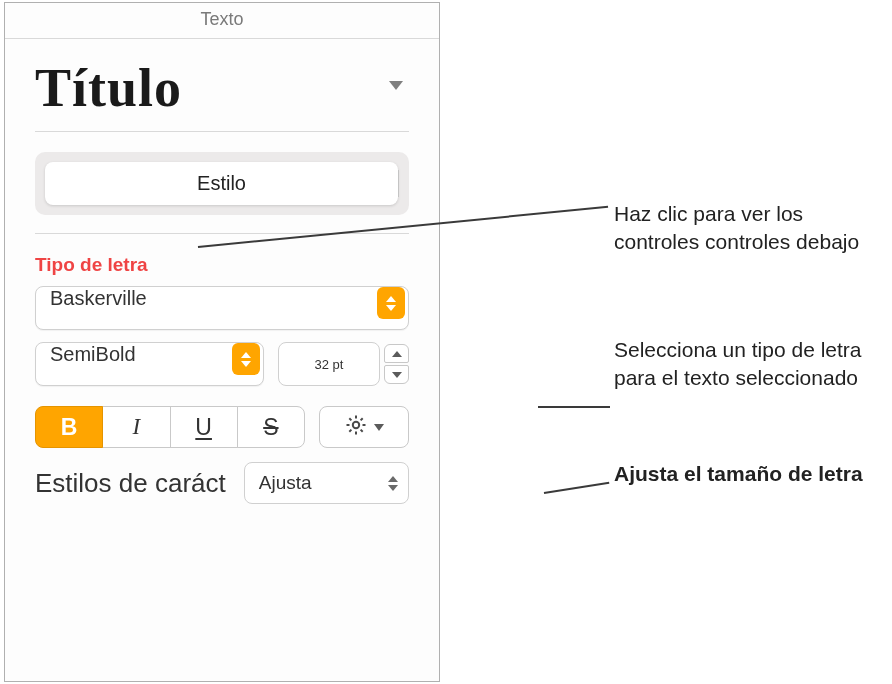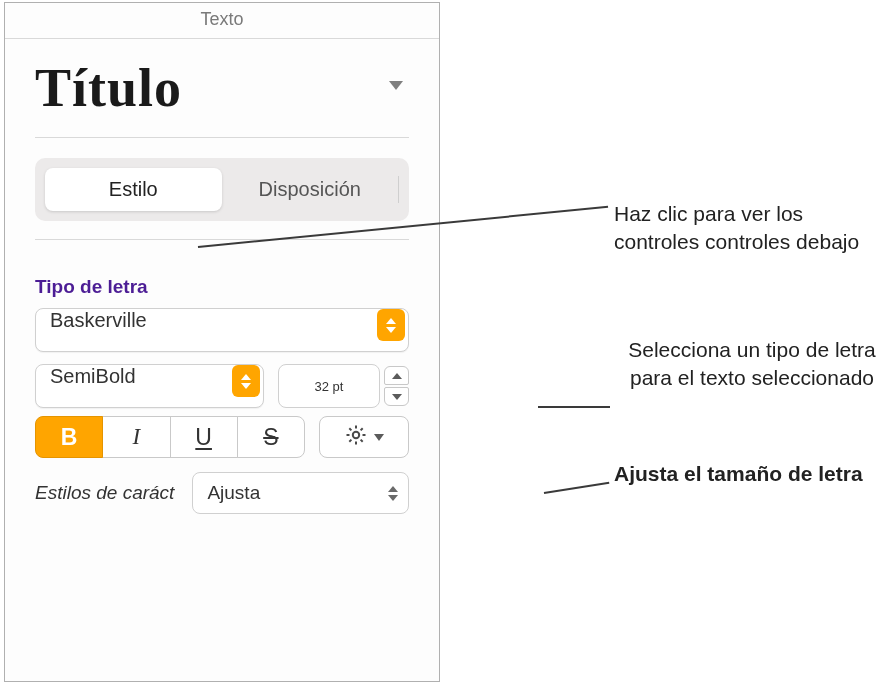--- a/index.html
+++ b/index.html
@@ -27,21 +27,21 @@
       font-size: 18px;
       color: #7a7a7a;
       border-bottom: 1px solid #d9d9d9;
     }
     .panel-body {
       padding: 18px 30px 10px 30px;
       flex: 1;
     }
     .style-picker {
       position: relative;
-      padding-bottom: 18px;
+      padding-bottom: 12px;
       border-bottom: 1px solid #d9d9d9;
     }
     .style-title {
       font-family: Georgia, "Times New Roman", serif;
       font-weight: 700;
       font-size: 54px;
       letter-spacing: 1px;
       color: #1a1a1a;
     }
     .style-chevron {
@@ -83,22 +83,22 @@
     }
     .seg-div {
       width: 1px;
       background: #cfcfcf;
       margin: 8px 0;
     }
 
     .section-label {
       font-size: 19px;
       font-weight: 600;
-      color: #4c1d95;
-      margin: 36px 0 10px;
+      color: #ef4444;
+      margin: 20px 0 10px;
     }
 
     .popup {
       display: flex;
       background: #fff;
       border: 1px solid #d0d0d0;
       border-radius: 8px;
       box-shadow: 0 1px 1px rgba(0,0,0,0.05);
       height: 44px;
       padding: 0 3px 0 14px;
@@ -124,21 +124,21 @@
       border-bottom: 6px solid #fff;
     }
     .tri-down {
       width: 0; height: 0;
       border-left: 5px solid transparent;
       border-right: 5px solid transparent;
       border-top: 6px solid #fff;
     }
 
     .font-row1 { margin-bottom: 12px; }
-    .font-row2 { display: flex; gap: 14px; margin-bottom: 8px; }
+    .font-row2 { display: flex; gap: 14px; margin-bottom: 20px; }
     .font-row2 .popup { flex: 1; }
     .font-row2 .popup:first-child { max-width: 310px; }
 
     .size-group { display: flex; align-items: stretch; gap: 4px; }
     .size-field {
       background: #fff;
       border: 1px solid #d0d0d0;
       border-radius: 8px;
       height: 44px;
       width: 102px;
@@ -230,23 +230,22 @@
       border-right: 5px solid transparent;
       border-top: 7px solid #5b5b5b;
     }
 
     .char-row {
       display: flex;
       align-items: center;
       gap: 18px;
     }
     .char-label {
-      font-size: 19px;
+      font-size: 26px;
       color: #333;
-      font-style: italic;
     }
     .char-popup {
       flex: 1;
       display: flex;
       align-items: center;
       background: #fff;
       border: 1px solid #d0d0d0;
       border-radius: 8px;
       height: 42px;
       padding: 0 10px 0 14px;
@@ -279,21 +278,21 @@
       position: absolute;
       left: 540px;
       top: 0;
       width: 350px;
       font-size: 21px;
       line-height: 1.35;
       color: #222;
     }
     .callout { position: absolute; }
     .c1 { top: 200px; left: 74px; }
-    .c2 { top: 336px; left: 74px; text-align: center; }
+    .c2 { top: 336px; left: 74px; }
     .c3 { top: 460px; left: 74px; font-weight: bold; }
   </style>
 </head>
 <body>
 
 <div class="panel">
   <div class="panel-header">Texto</div>
 
   <div class="panel-body">
 
@@ -301,23 +300,20 @@
       <div class="style-title">Título</div>
       <div class="style-chevron">
         <span class="chev chev-down"></span>
       </div>
     </div>
 
     <div class="seg-wrap">
       <div class="segmented">
         <div class="seg-item active">
           <span>Estilo</span>
-        </div>
-        <div class="seg-item">
-          <span>Disposición</span>
         </div>
         <div class="seg-div"></div>
       </div>
     </div>
 
     <div class="section-label">Tipo de letra</div>
 
     <div class="popup font-row1">
       <span class="popup-text">Baskerville</span>
       <span class="popup-indicator">

